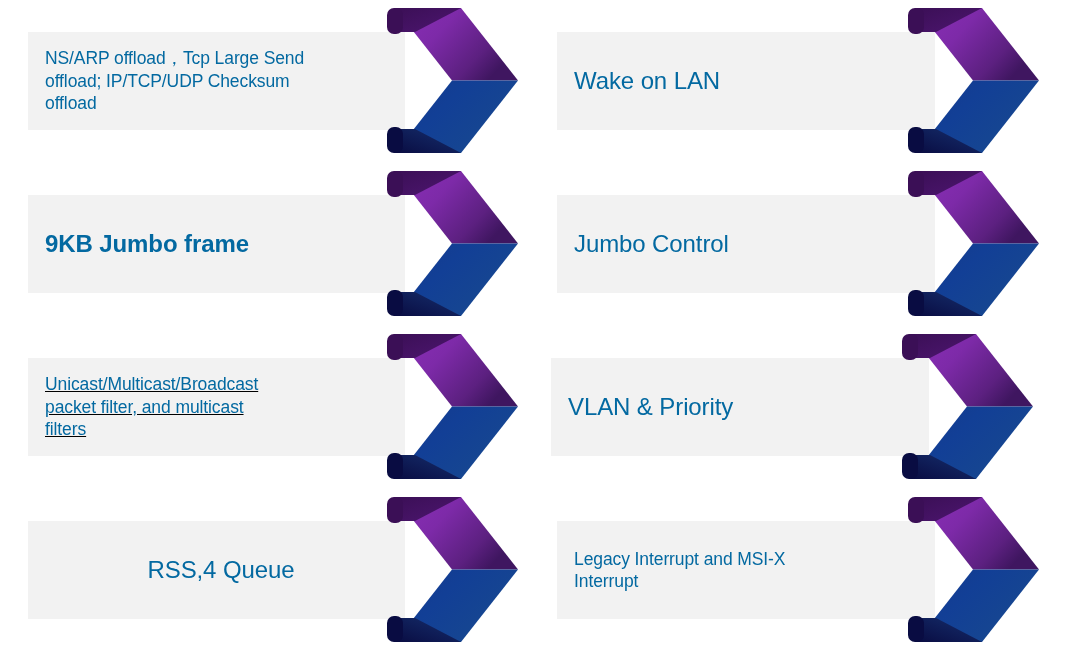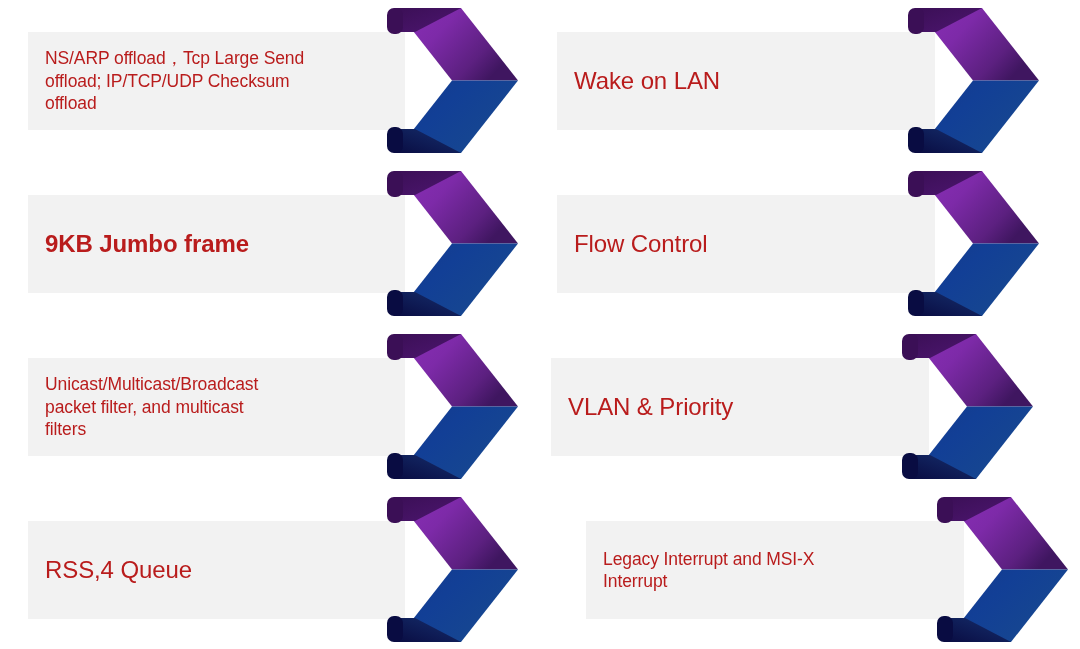--- a/index.html
+++ b/index.html
@@ -32,21 +32,21 @@
     top: 24px;
     height: 98px;
     background: #f2f2f2;
     display: flex;
     align-items: center;
     box-sizing: border-box;
     padding-left: 17px;
     padding-right: 8px;
   }
   .bar-label {
-    color: #b91c1c;
+    color: #0369a1;
     line-height: 1.28;
     letter-spacing: -0.1px;
     white-space: pre-line;
   }
   .size-lg .bar-label { font-size: 24px; }
   .size-sm .bar-label { font-size: 17.5px; }
 
   .chev {
     position: absolute;
     top: 0;
@@ -179,21 +179,21 @@
   <path d="M8 0 H74 L28 24 H8 Z" fill="url(#gpd2)"></path>
   <path d="M8 145 H74 L28 121 H8 Z" fill="url(#gbd2)"></path>
 
   <rect x="0" y="0" width="16" height="26" rx="7" fill="#3b0f56"></rect>
   <rect x="0" y="119" width="16" height="26" rx="7" fill="#090c42"></rect>
 </svg>
       </div>
     </div>
     <div class="feature size-lg" style="left: 557px; top: 171px; width: 482px;">
       <div class="bar" style="width: 378px;">
-        <div class="bar-label">Flow Control</div>
+        <div class="bar-label">Jumbo Control</div>
       </div>
       <div class="chev" style="left: 351px;">
 <svg viewBox="0 0 131 145" preserveAspectRatio="none">
   <defs>
     <linearGradient id="gp3" x1="0" y1="0" x2="1" y2="0.55">
       <stop offset="0" stop-color="#8b2fb8"></stop>
       <stop offset="0.42" stop-color="#7d2aa8"></stop>
       <stop offset="0.80" stop-color="#5c2080"></stop>
       <stop offset="1" stop-color="#3f1660"></stop>
     </linearGradient>
@@ -219,21 +219,21 @@
 
   <path d="M8 0 H74 L28 24 H8 Z" fill="url(#gpd3)"></path>
   <path d="M8 145 H74 L28 121 H8 Z" fill="url(#gbd3)"></path>
 
   <rect x="0" y="0" width="16" height="26" rx="7" fill="#3b0f56"></rect>
   <rect x="0" y="119" width="16" height="26" rx="7" fill="#090c42"></rect>
 </svg>
       </div>
     </div>
     <div class="feature size-sm" style="left: 28px; top: 334px; width: 490px;">
-      <div class="bar" style="width: 377px;">
+      <div class="bar" style="width: 377px; text-decoration: underline;">
         <div class="bar-label">Unicast/Multicast/Broadcast
 packet filter, and multicast
 filters</div>
       </div>
       <div class="chev" style="left: 359px;">
 <svg viewBox="0 0 131 145" preserveAspectRatio="none">
   <defs>
     <linearGradient id="gp4" x1="0" y1="0" x2="1" y2="0.55">
       <stop offset="0" stop-color="#8b2fb8"></stop>
       <stop offset="0.42" stop-color="#7d2aa8"></stop>
@@ -303,21 +303,21 @@
 
   <path d="M8 0 H74 L28 24 H8 Z" fill="url(#gpd5)"></path>
   <path d="M8 145 H74 L28 121 H8 Z" fill="url(#gbd5)"></path>
 
   <rect x="0" y="0" width="16" height="26" rx="7" fill="#3b0f56"></rect>
   <rect x="0" y="119" width="16" height="26" rx="7" fill="#090c42"></rect>
 </svg>
       </div>
     </div>
     <div class="feature size-lg" style="left: 28px; top: 497px; width: 490px;">
-      <div class="bar" style="width: 377px;">
+      <div class="bar" style="width: 377px; justify-content: center;">
         <div class="bar-label">RSS,4 Queue</div>
       </div>
       <div class="chev" style="left: 359px;">
 <svg viewBox="0 0 131 145" preserveAspectRatio="none">
   <defs>
     <linearGradient id="gp6" x1="0" y1="0" x2="1" y2="0.55">
       <stop offset="0" stop-color="#8b2fb8"></stop>
       <stop offset="0.42" stop-color="#7d2aa8"></stop>
       <stop offset="0.80" stop-color="#5c2080"></stop>
       <stop offset="1" stop-color="#3f1660"></stop>
@@ -343,21 +343,21 @@
   <path d="M65 72.5 H131 L74 145 H8 L65 72.5 Z" fill="url(#gb6)"></path>
 
   <path d="M8 0 H74 L28 24 H8 Z" fill="url(#gpd6)"></path>
   <path d="M8 145 H74 L28 121 H8 Z" fill="url(#gbd6)"></path>
 
   <rect x="0" y="0" width="16" height="26" rx="7" fill="#3b0f56"></rect>
   <rect x="0" y="119" width="16" height="26" rx="7" fill="#090c42"></rect>
 </svg>
       </div>
     </div>
-    <div class="feature size-sm" style="left: 586px; top: 497px; width: 482px;">
+    <div class="feature size-sm" style="left: 557px; top: 497px; width: 482px;">
       <div class="bar" style="width: 378px;">
         <div class="bar-label">Legacy Interrupt and MSI-X
 Interrupt</div>
       </div>
       <div class="chev" style="left: 351px;">
 <svg viewBox="0 0 131 145" preserveAspectRatio="none">
   <defs>
     <linearGradient id="gp7" x1="0" y1="0" x2="1" y2="0.55">
       <stop offset="0" stop-color="#8b2fb8"></stop>
       <stop offset="0.42" stop-color="#7d2aa8"></stop>

